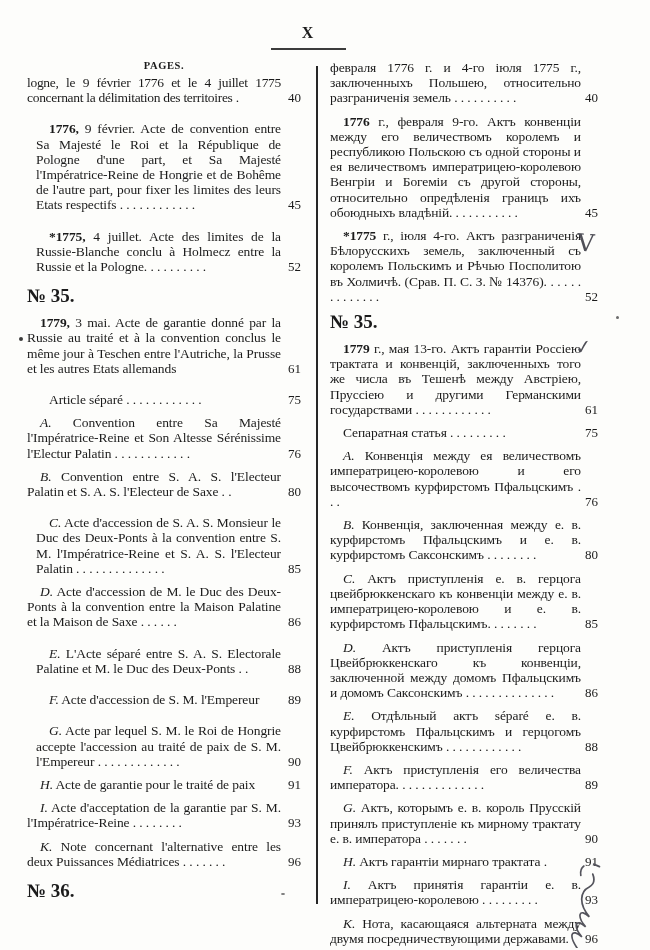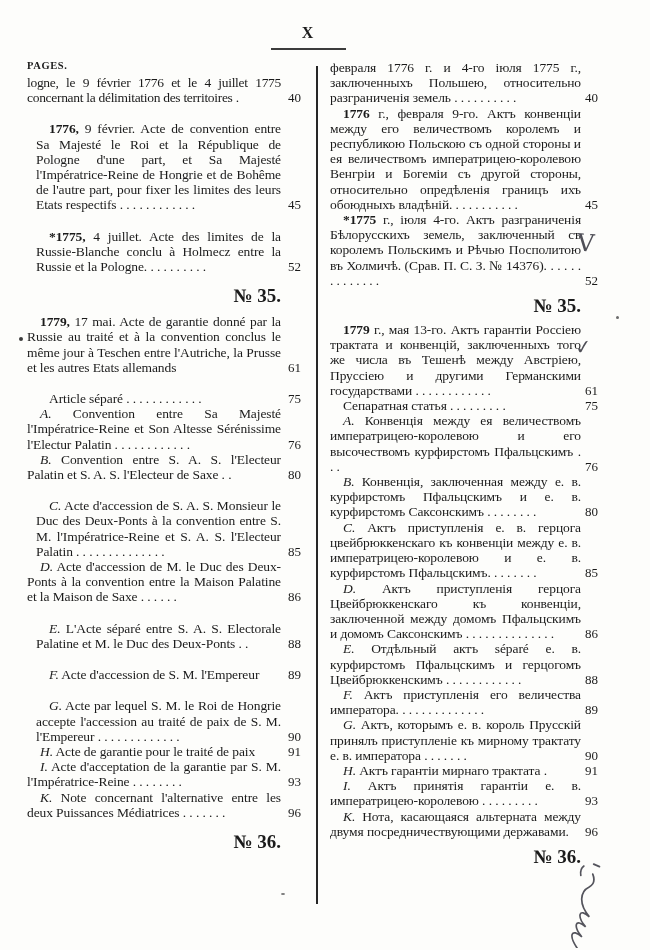--- a/index.html
+++ b/index.html
@@ -18,38 +18,38 @@
     background:#3c3c3c;
   }
   .divider {
     position:absolute; left:316px; top:66px; width:2px; height:838px;
     background:#262626;
   }
   .col { position:absolute; top:60px; }
   .col-left  { left:27px;  width:274px; }
   .col-right { left:330px; width:268px; }
   .colhead {
-    margin:0 0 4px 0; text-align:left;
+    margin:0 0 4px 0; text-align:center;
     font-size:10.5px; font-weight:bold; letter-spacing:0.6px;
   }
   .col-right .colhead { margin-right:-5px; }
   .entry {
     position:relative; margin:0; text-align:justify;
     font-size:13.5px; line-height:15.2px; letter-spacing:-0.1px;font-family:Liberation Serif, serif;
   }
   .col-left  .entry { padding-right:20px; }
   .col-right .entry { padding-right:17px; }
-  .ind { text-indent:13px; }
+  .ind { text-indent:13px;margin-top:8px; }
   .tight { letter-spacing:-0.3px; }
   .g { margin-top:16px;margin-left:9px; }
   .pg { position:absolute; right:0; bottom:0; font-size:13px; letter-spacing:0; }
   .lt { font-style:italic; }
   .lead { font-weight:bold; }
   .sechead {
-    text-align:right; font-size:19px; font-weight:bold;
+    text-align:left; font-size:19px; font-weight:bold;
     margin:11px 20px 7px 0;
   }
   .col-right .sechead { margin:7px 17px 5px 0; }
   
   .hw { position:absolute; color:#4f4f57; font-family:"DejaVu Serif",serif; }
   .hw-v { left:577px; top:229px; font-size:24px; font-weight:300;
           transform:rotate(4deg); }
   .hw-check { left:575px; top:335px; font-size:20px; transform:rotate(-6deg); }
   .hw-scribble { left:543px; top:858px; width:104px; height:90px; }
   .speck { position:absolute; background:#3c3c3c; border-radius:50%; }
@@ -70,21 +70,21 @@
     <p class="colhead">PAGES.</p>
 
     <p class="entry tight"><span class="txt">logne, le 9 février 1776 et le 4 juillet 1775 concernant la délimitation des territoires .</span><span class="pg">40</span></p>
 
     <p class="entry ind g"><b class="lead">1776,</b><span class="txt"> 9 février. Acte de convention entre Sa Majesté le Roi et la République de Pologne d'une part, et Sa Majesté l'Impératrice-Reine de Hongrie et de Bohême de l'autre part, pour fixer les limites des leurs Etats respectifs . . . . . . . . . . . .</span><span class="pg">45</span></p>
 
     <p class="entry ind g"><b class="lead">*1775,</b><span class="txt"> 4 juillet. Acte des limites de la Russie-Blanche conclu à Holmecz entre la Russie et la Pologne. . . . . . . . . .</span><span class="pg">52</span></p>
 
     <h2 class="sechead">№ 35.</h2>
 
-    <p class="entry ind"><b class="lead">1779,</b><span class="txt"> 17 mai. Acte de garantie donné par la Russie au traité et à la convention conclus le même jour à Teschen entre l'Autriche, la Prusse et les autres Etats allemands</span><span class="pg">61</span></p>
+    <p class="entry ind"><b class="lead">1779,</b><span class="txt"> 3 mai. Acte de garantie donné par la Russie au traité et à la convention conclus le même jour à Teschen entre l'Autriche, la Prusse et les autres Etats allemands</span><span class="pg">61</span></p>
 
     <p class="entry ind g"><span class="txt">Article séparé . . . . . . . . . . . .</span><span class="pg">75</span></p>
 
     <p class="entry ind"><i class="lt">A.</i><span class="txt"> Convention entre Sa Majesté l'Impératrice-Reine et Son Altesse Sérénissime l'Electur Palatin . . . . . . . . . . . .</span><span class="pg">76</span></p>
 
     <p class="entry ind"><i class="lt">B.</i><span class="txt"> Convention entre S. A. S. l'Electeur Palatin et S. A. S. l'Electeur de Saxe . .</span><span class="pg">80</span></p>
 
     <p class="entry ind g"><i class="lt">C.</i><span class="txt"> Acte d'accession de S. A. S. Monsieur le Duc des Deux-Ponts à la convention entre S. M. l'Impératrice-Reine et S. A. S. l'Electeur Palatin . . . . . . . . . . . . . .</span><span class="pg">85</span></p>
 
     <p class="entry ind"><i class="lt">D.</i><span class="txt"> Acte d'accession de M. le Duc des Deux-Ponts à la convention entre la Maison Palatine et la Maison de Saxe . . . . . .</span><span class="pg">86</span></p>

